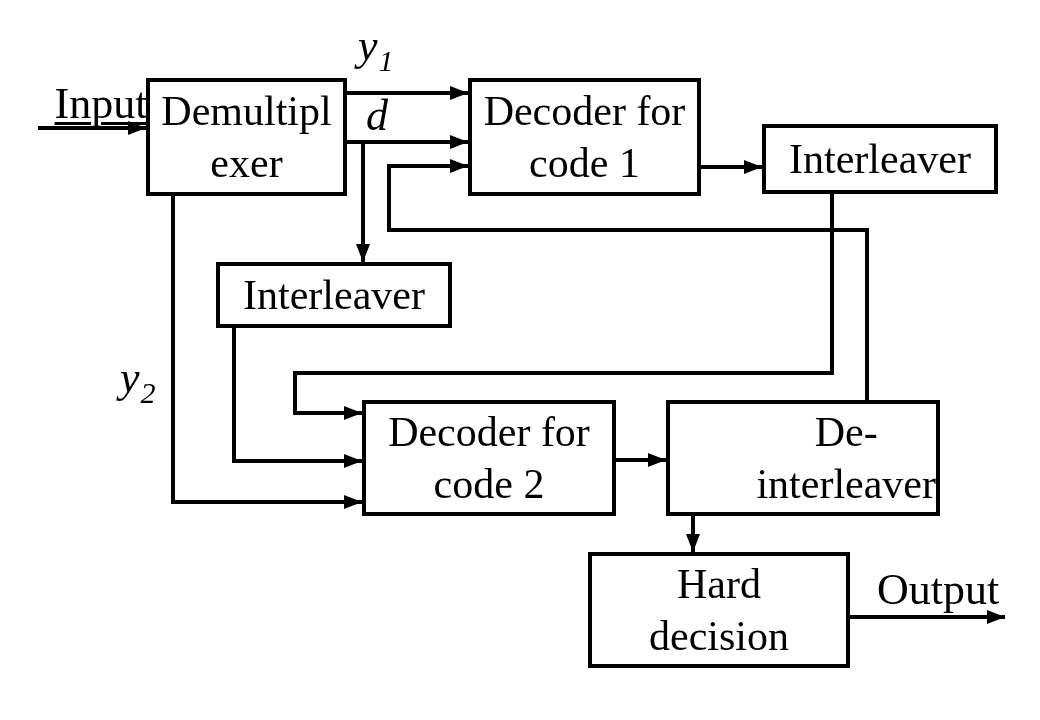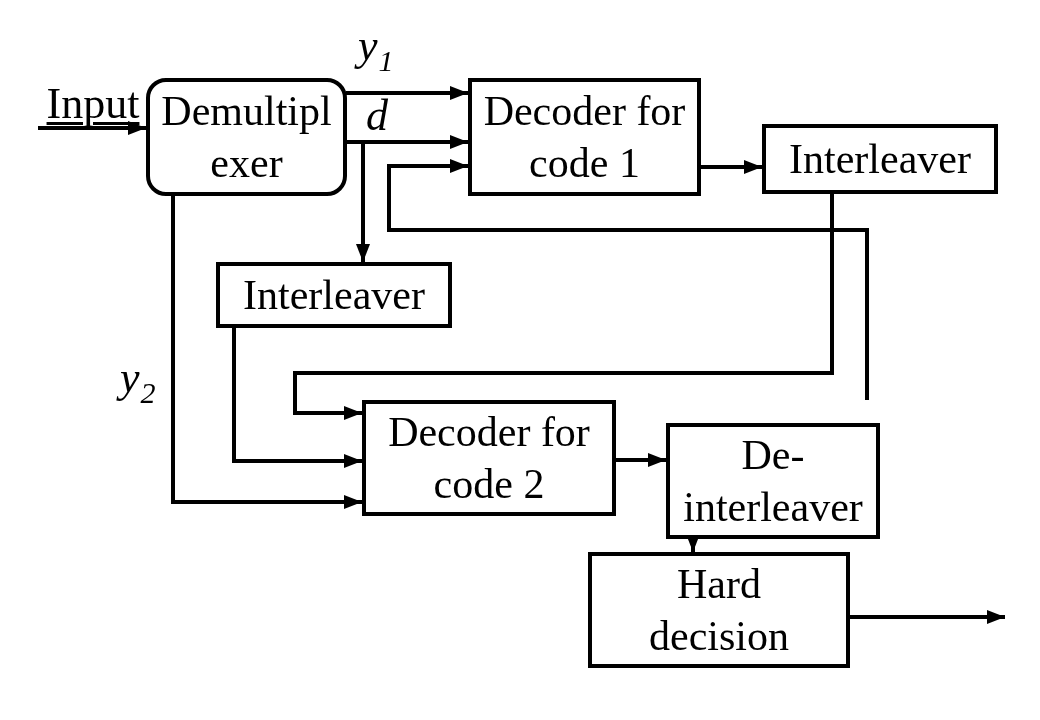--- a/index.html
+++ b/index.html
@@ -89,21 +89,21 @@
     <path class="wire" d="M700,167 H762"></path>
     <path class="wire" d="M867,400 V230 H389 V166 H468"></path>
     <path class="wire" d="M832,194 V373 H295 V413 H362"></path>
     <path class="wire" d="M234,328 V461 H362"></path>
     <path class="wire" d="M173,195 V502 H362"></path>
     <path class="wire" d="M616,460 H666"></path>
     <path class="wire" d="M693,516 V552"></path>
     <path class="wire" d="M850,617 H1005"></path>
   </svg>
 
-  <div class="box" style="left:146px; top:78px; width:201px; height:118px;border-radius:20px;">
+  <div class="box" style="left:146px; top:78px; width:201px; height:118px;">
     <span class="box-label">Demultipl
 exer</span>
   </div>
 
   <div class="box" style="left:468px; top:78px; width:233px; height:118px;">
     <span class="box-label">Decoder for
 code 1</span>
   </div>
 
   <div class="box" style="left:762px; top:124px; width:236px; height:70px;">
@@ -112,40 +112,41 @@
 
   <div class="box" style="left:216px; top:262px; width:236px; height:66px;">
     <span class="box-label">Interleaver</span>
   </div>
 
   <div class="box" style="left:362px; top:400px; width:254px; height:116px;">
     <span class="box-label">Decoder for
 code 2</span>
   </div>
 
-  <div class="box" style="left:666px; top:423px; width:214px; height:116px;">
+  <div class="box" style="left:666px; top:400px; width:274px; height:116px;justify-content:flex-end;">
     <span class="box-label">De-
 interleaver</span>
   </div>
 
   <div class="box" style="left:588px; top:552px; width:262px; height:116px;align-items:center;">
     <span class="box-label">Hard
 decision</span>
   </div>
 
-  <div class="io-label underline" style="left:40px; top:80px; width:106px;">Input</div>
+  <div class="io-label underline" style="left:48px; top:80px; width:106px;">Input</div>
 
   <div class="math-label" style="left:358px; top:24px;">
     <span>y</span>
     <span class="sub">1</span>
   </div>
 
   <div class="math-label" style="left:366px; top:94px;">
     <span>d</span>
   </div>
 
   <div class="math-label" style="left:120px; top:356px;">
     <span>y</span>
     <span class="sub">2</span>
   </div>
 
+  <div class="io-label" style="left:868px; top:566px; width:140px;">Output</div>
 
 </div>
 
 </body></html>

